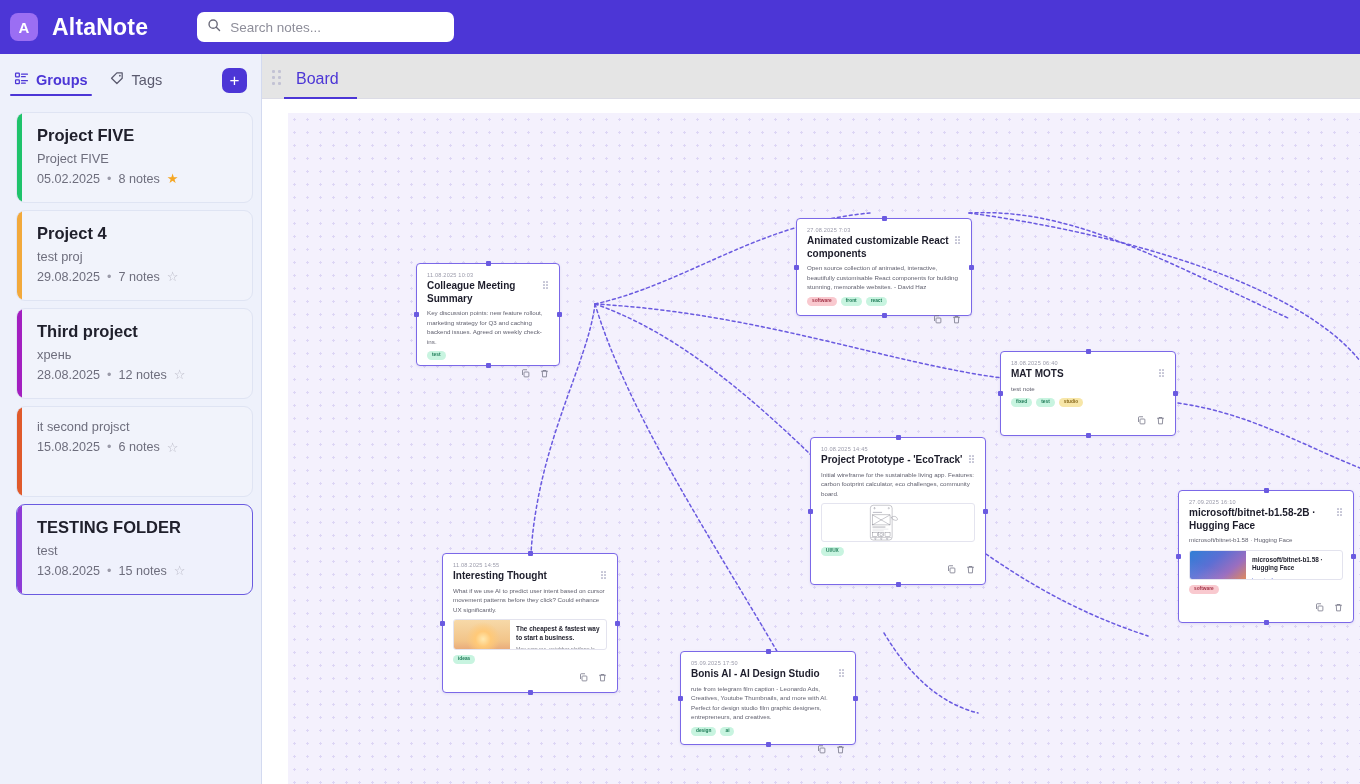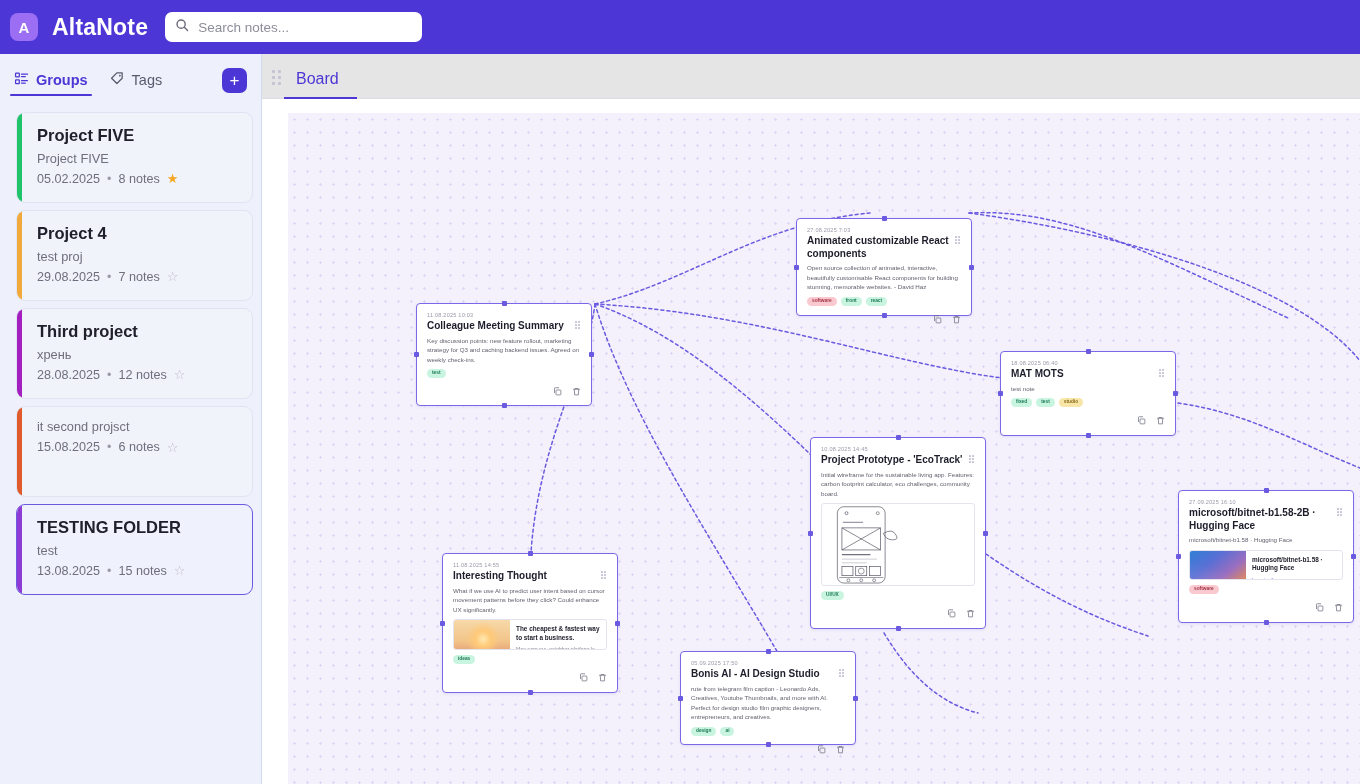--- a/index.html
+++ b/index.html
@@ -35,21 +35,21 @@
     flex: none;
   }
   .brand {
     margin-left: 14px;
     color: #ffffff;
     font-size: 23px;
     font-weight: 700;
     letter-spacing: .2px;
   }
   .search-wrap {
-    margin-left: 17px;
+    margin-left: 49px;
     width: 257px;
     height: 30px;
     background: #ffffff;
     border-radius: 7px;
     display: flex;
     align-items: center;
     padding: 0 10px;
     gap: 9px;
   }
   .search-wrap svg { flex: none; }
@@ -514,21 +514,21 @@
           <path d="M307 191 C 300 250, 250 330, 243 440"></path>
           <path d="M307 191 C 340 300, 420 420, 490 540"></path>
           <path d="M681 100 C 780 95, 860 140, 1000 205"></path>
           <path d="M681 100 C 830 120, 1010 170, 1072 248"></path>
           <path d="M890 290 C 960 300, 1010 330, 1072 355"></path>
           <path d="M698 441 C 740 470, 790 500, 860 523"></path>
           <path d="M596 520 C 620 560, 650 590, 690 600"></path>
         </g>
       </svg>
 
-      <div class="note" style="left:128px; top:150px; width:176px; height:103px;margin-top:40px;">
+      <div class="note" style="left:128px; top:150px; width:144px; height:103px;">
         <div class="anchor a-t"></div>
         <div class="anchor a-b"></div>
         <div class="anchor a-l"></div>
         <div class="anchor a-r"></div>
         <div class="note-date">11.08.2025 10:03</div>
         <div class="note-head">
           <div class="note-title">Colleague Meeting Summary</div>
           <div class="note-grip">
               <i></i>
               <i></i>
@@ -626,21 +626,21 @@
               </svg>
           </span>
           <span class="act">
             <svg width="9" height="9" viewBox="0 0 24 24" fill="none" stroke="#6e6e80" stroke-width="2">
                 <path d="M3 6h18M8 6V4h8v2M6 6l1 15h10l1-15"></path>
               </svg>
           </span>
         </div>
       </div>
 
-      <div class="note" style="left:522px; top:324px; width:176px; height:192px;">
+      <div class="note" style="left:522px; top:324px; width:176px; height:148px;">
         <div class="anchor a-t"></div>
         <div class="anchor a-b"></div>
         <div class="anchor a-l"></div>
         <div class="anchor a-r"></div>
         <div class="note-date">10.08.2025 14:45</div>
         <div class="note-head">
           <div class="note-title">Project Prototype - 'EcoTrack'</div>
           <div class="note-grip">
               <i></i>
               <i></i>

